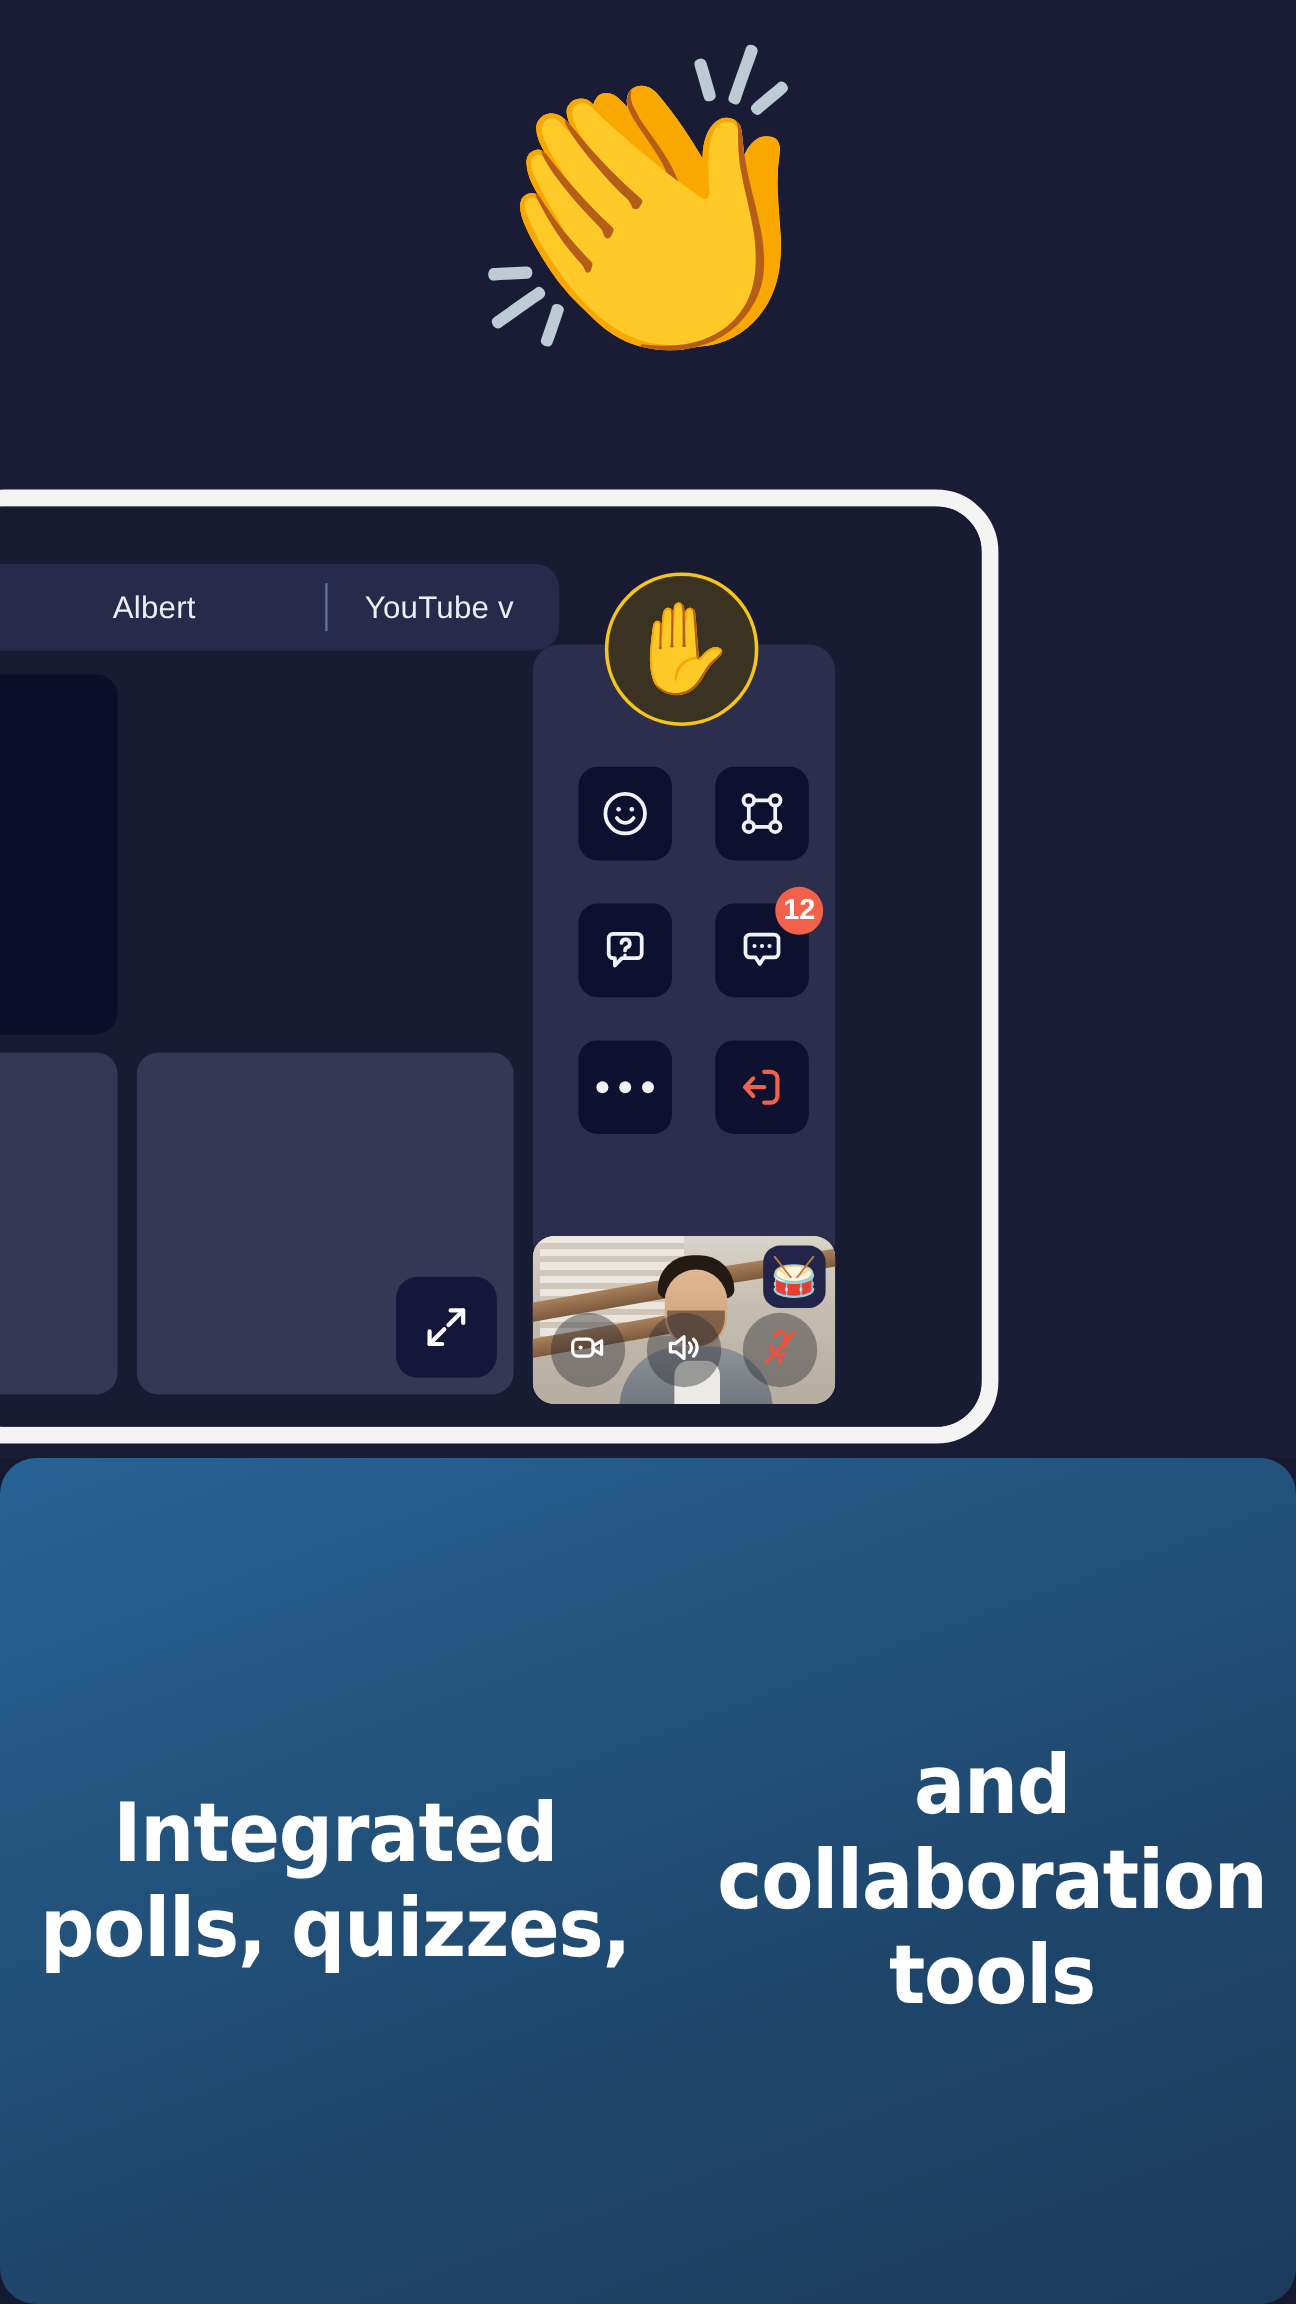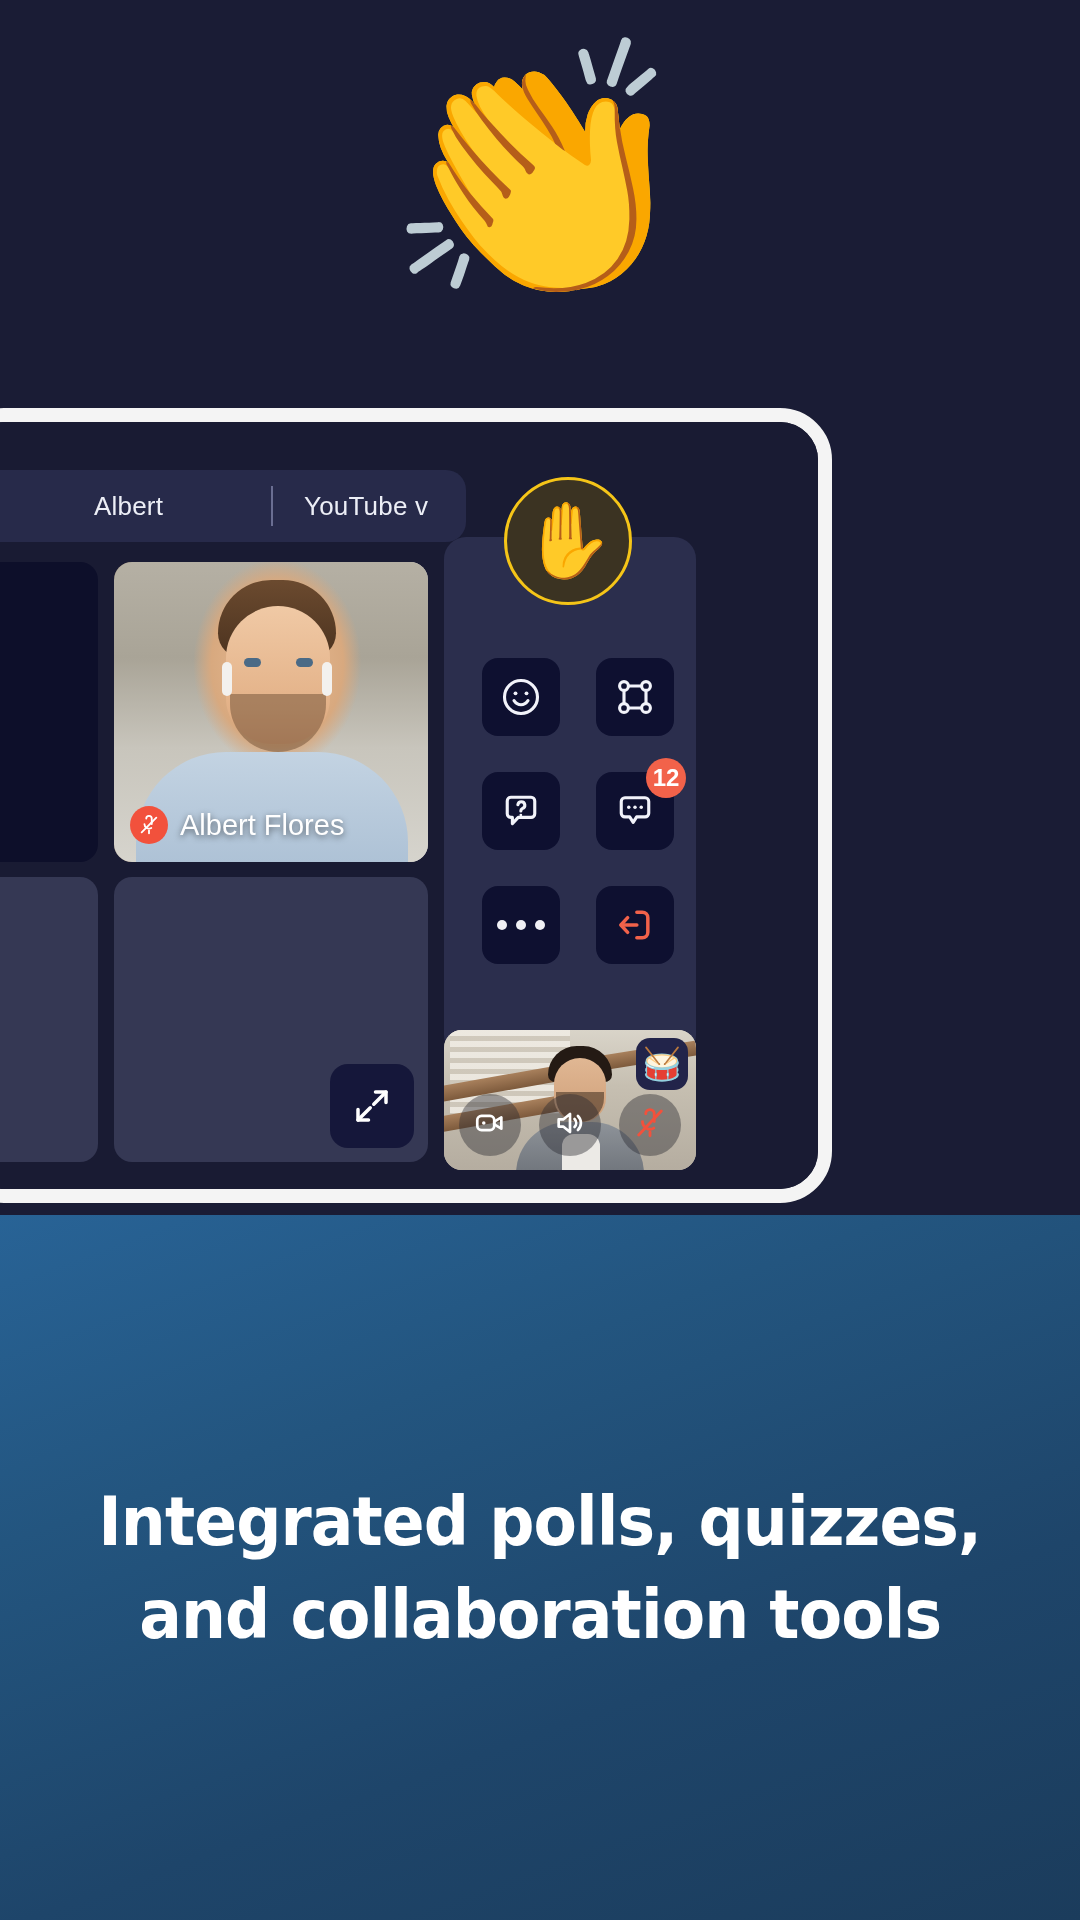--- a/index.html
+++ b/index.html
@@ -176,21 +176,21 @@
     width:128px; height:128px;
     border-radius:50%;
     background:#3b3322;
     border:3px solid #f5c518;
     display:flex; align-items:center; justify-content:center;
     font-size:74px;
     line-height:1;
     z-index:6;
   }
   .icon-grid {
-    position:absolute; left:516px; top:236px;
+    position:absolute; left:516px; top:217px;
     width:176px;
     display:grid;
     grid-template-columns:78px 78px;
     grid-gap:20px;
     z-index:5;
     gap:36px;
   }
   .icon-btn {
     position:relative;
     width:78px; height:78px;
@@ -311,23 +311,24 @@
     background:rgba(40,40,48,.42);
     display:flex; align-items:center; justify-content:center;
   }
 
   
   .caption {
     position:absolute; left:0; top:1215px;
     width:1080px; height:705px;
     background:linear-gradient(145deg,#1f4a72 0%, #245customs 0%, #20527f 35%, #1c4065 70%, #1a3b5e 100%);
     background:linear-gradient(160deg,#286396 0%, #23557f 30%, #1e456a 65%, #1b3c5c 100%);
-    display:flex; flex-direction:column;
+    display:flex; flex-direction:row;
     align-items:center; justify-content:center;
     gap:14px;
+    border-radius:30px;
   }
   .caption-line {
     color:#ffffff;
     font-family:"DejaVu Sans", sans-serif;
     font-weight:bold;
     font-size:68px;
     letter-spacing:-1px;
     text-align:center;
     transform:scaleX(.93);
   }
@@ -350,43 +351,20 @@
         <div class="tab tab-yt">YouTube v</div>
       </div>
 
       <div class="grid">
 
         <div class="cell c1">
           
           
         </div>
 
-        <div class="cell c2">
-          <div class="photo-albert">
-            <div class="hair"></div>
-            <div class="face"></div>
-            <div class="eyeL"></div>
-            <div class="eyeR"></div>
-            <div class="beard"></div>
-            <div class="earbudL"></div>
-            <div class="earbudR"></div>
-            <div class="shirt"></div>
-          </div>
-          <div class="nametag">
-            <span class="mic-off-badge">
-              <svg width="22" height="22" viewBox="0 0 24 24" fill="none" stroke="#fff" stroke-width="2" stroke-linecap="round">
-                <path d="M9 5a3 3 0 0 1 6 0v6"></path>
-                <path d="M7 11a5 5 0 0 0 7.5 4.3"></path>
-                <path d="M12 18v3"></path>
-                <line x1="4" y1="20" x2="20" y2="4"></line>
-              </svg>
-            </span>
-            <span class="nametag-label">Albert Flores</span>
-          </div>
-        </div>
 
         <div class="cell c3"></div>
 
         <div class="cell c4">
           <div class="expand-btn">
             <svg width="42" height="42" viewBox="0 0 24 24" fill="none" stroke="#ffffff" stroke-width="2" stroke-linecap="round" stroke-linejoin="round">
               <polyline points="14 4 20 4 20 10"></polyline>
               <polyline points="10 20 4 20 4 14"></polyline>
               <line x1="20" y1="4" x2="13" y2="11"></line>
               <line x1="4" y1="20" x2="11" y2="13"></line>

